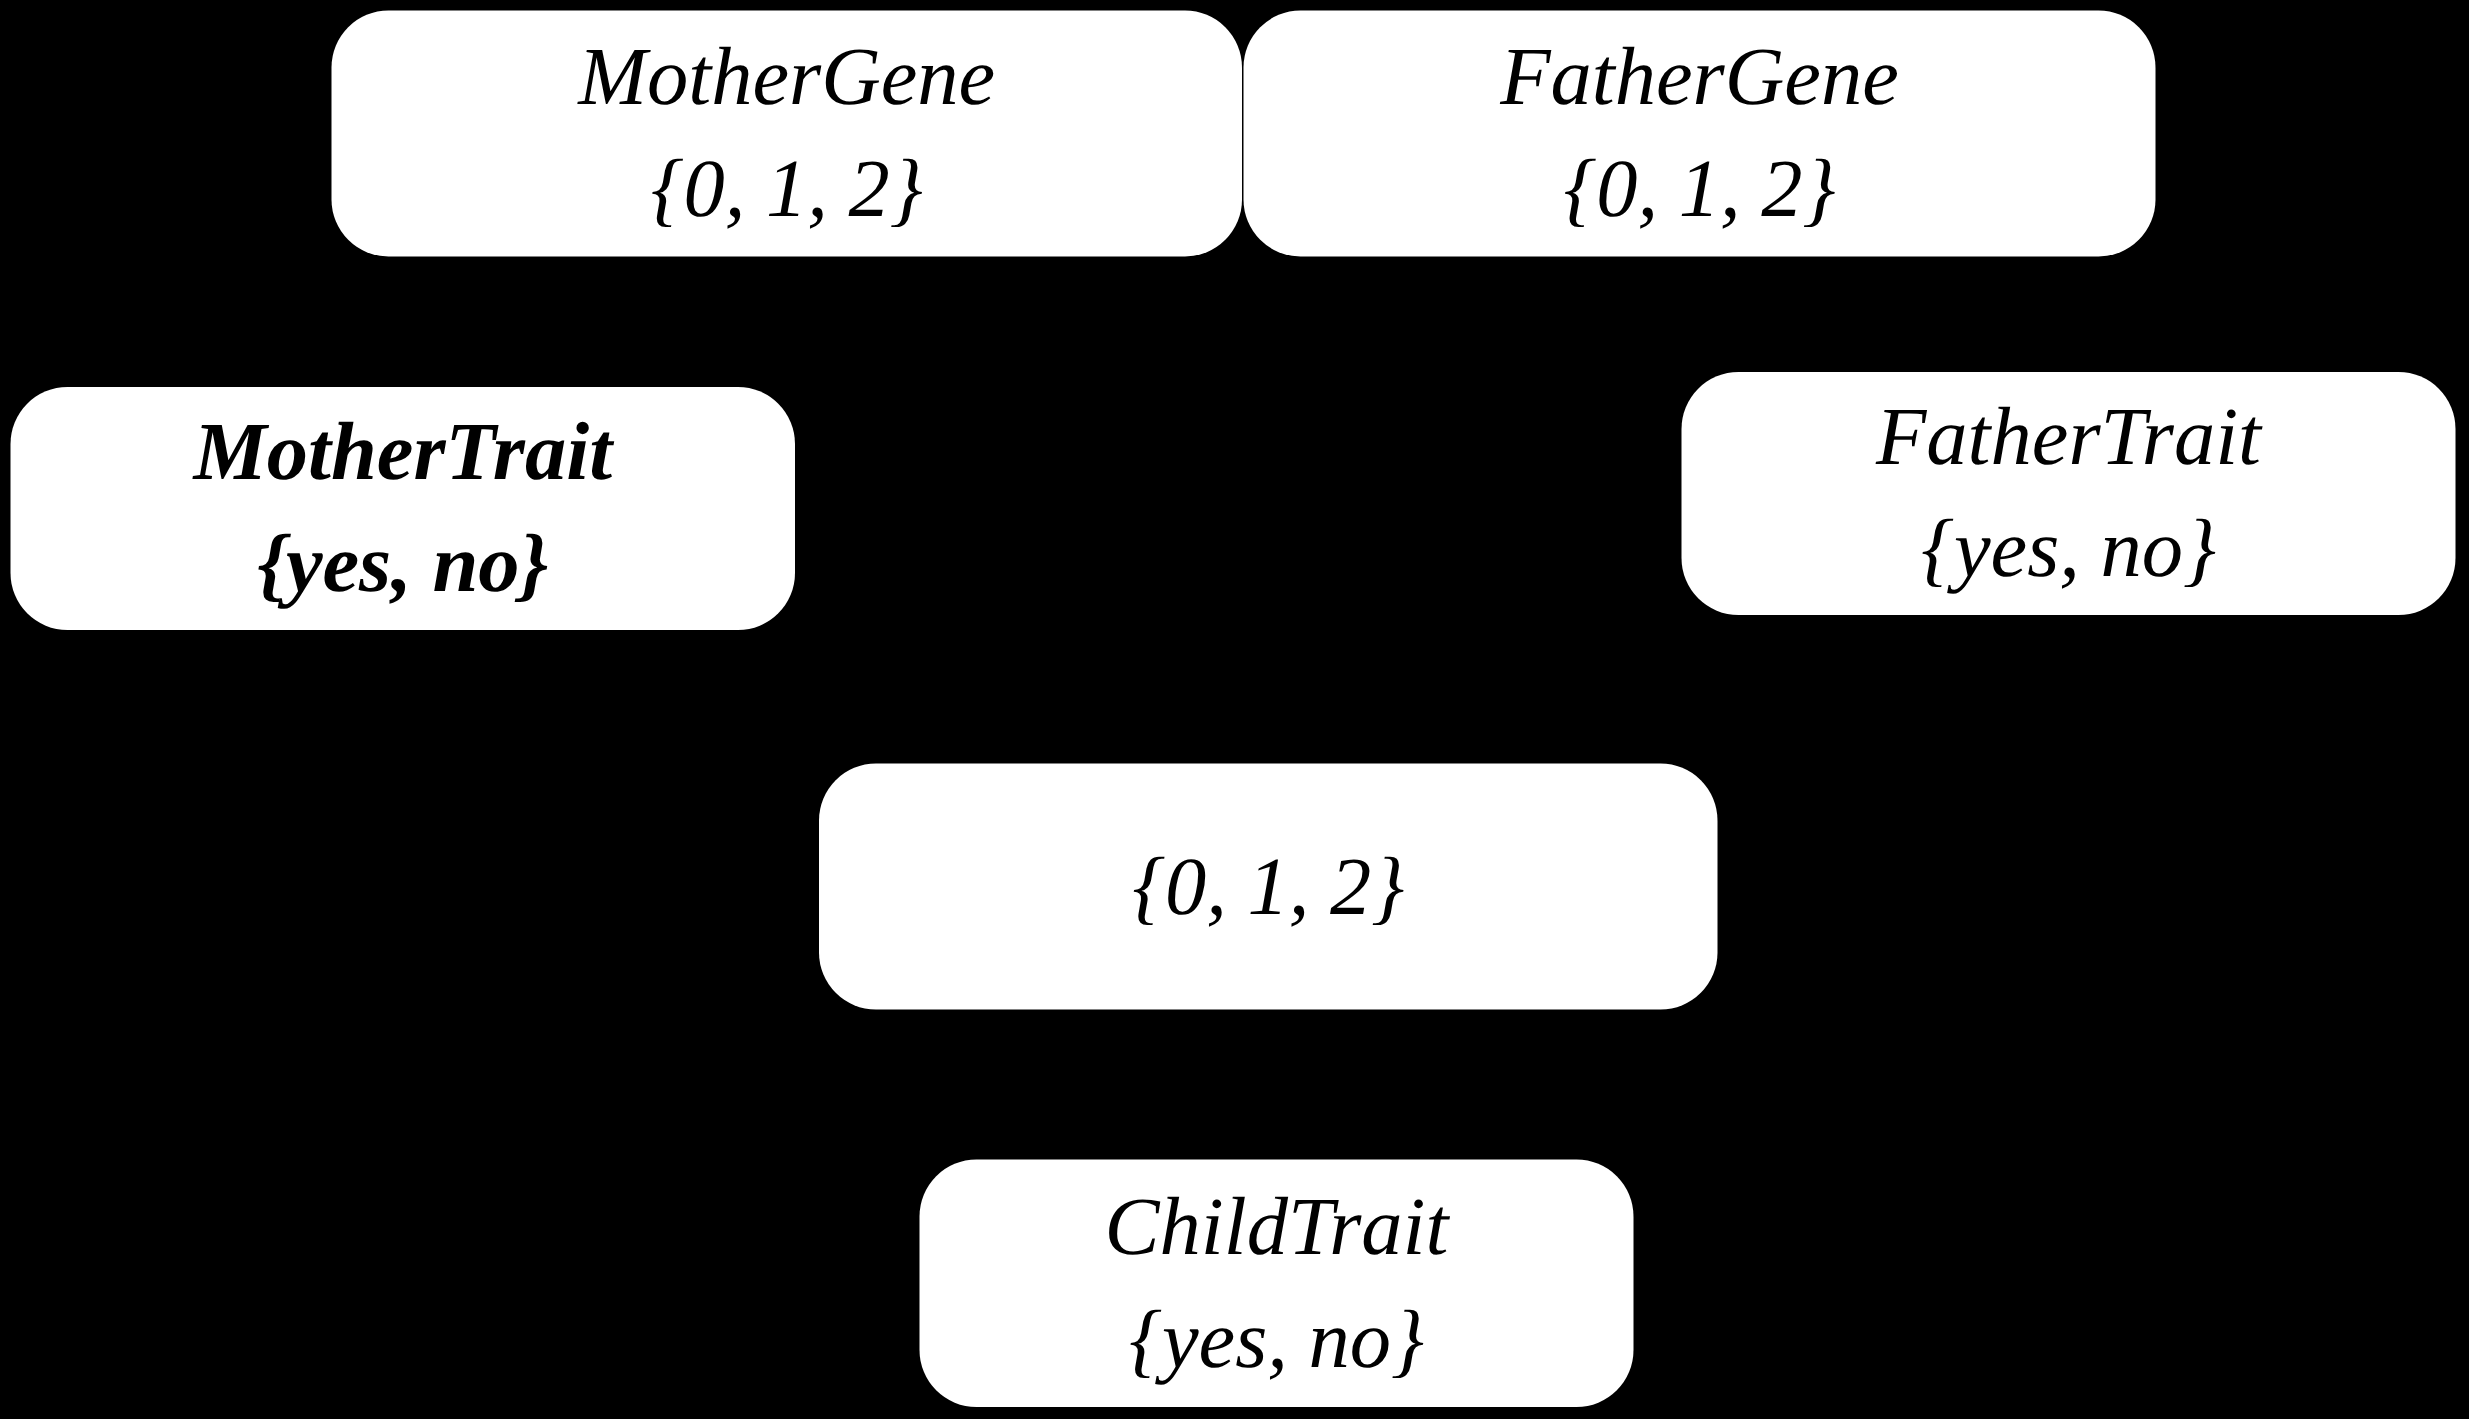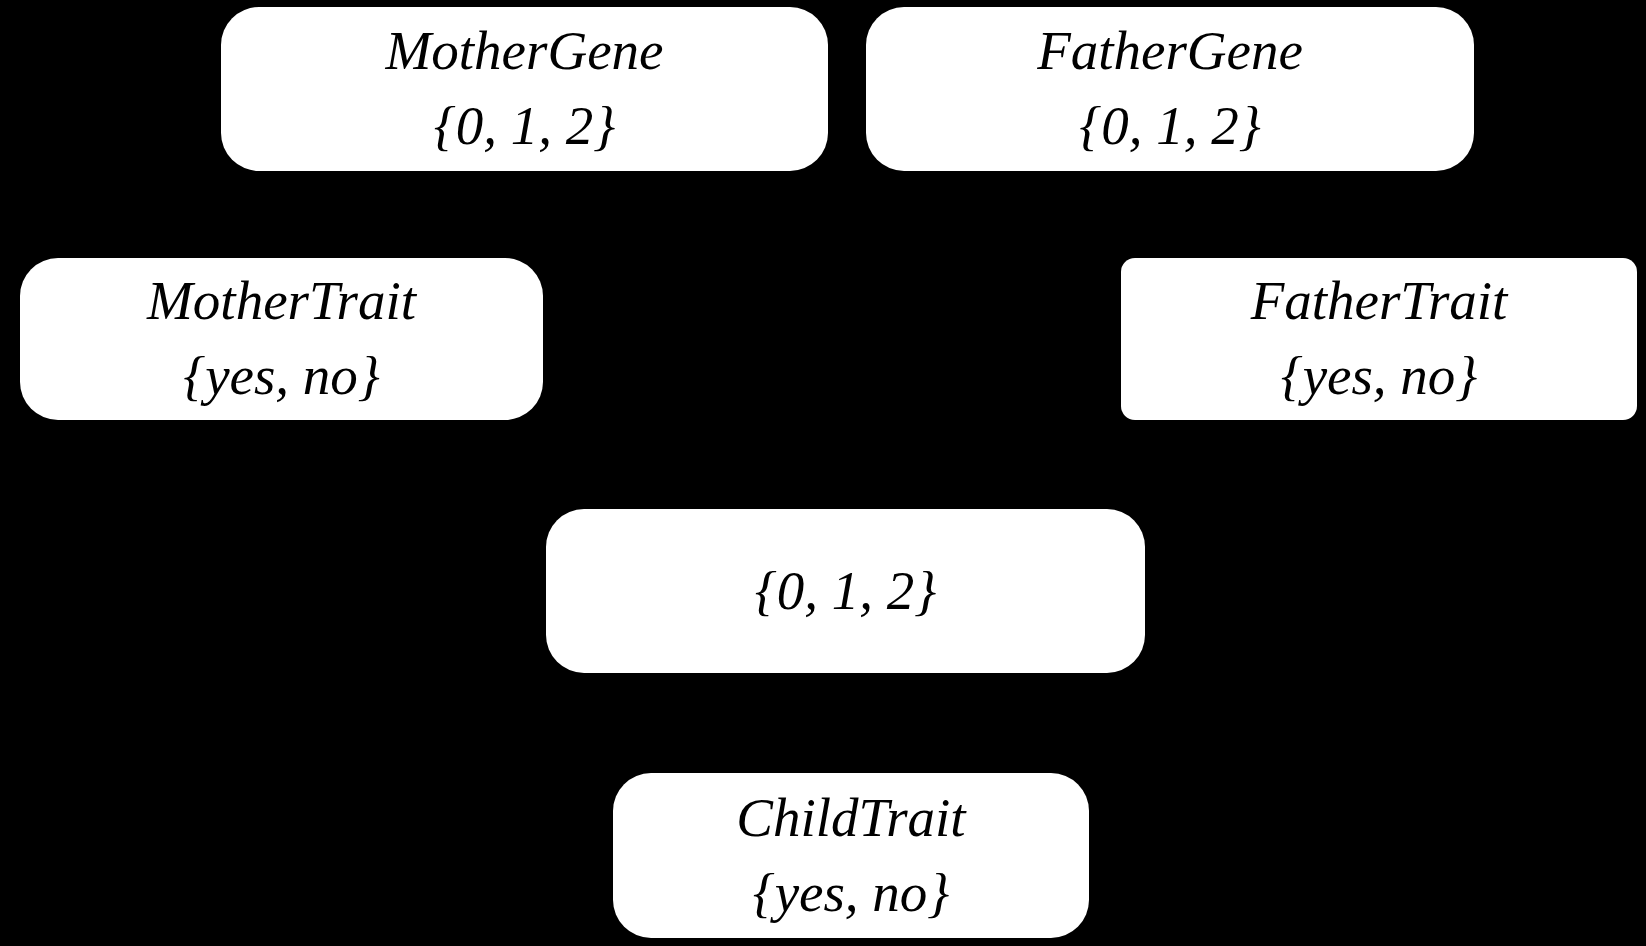--- a/index.html
+++ b/index.html
@@ -37,29 +37,29 @@
   }
 </style>
 </head>
 <body>
 
 <div id="canvas" style="background: rgb(0, 0, 0);">
     <div class="node" style="left: 221px; top: 7px; width: 607px; height: 164px; background: rgb(255, 255, 255); color: rgb(0, 0, 0);">
     <div class="node-label">MotherGene</div>
     <div class="node-domain">{0, 1, 2}</div>
   </div>
-    <div class="node" style="left: 866px; top: 7px; width: 608px; height: 164px; background: rgb(255, 255, 255); color: rgb(0, 0, 0);">
+    <div class="node" style="left: 829px; top: 7px; width: 608px; height: 164px; background: rgb(255, 255, 255); color: rgb(0, 0, 0);">
     <div class="node-label">FatherGene</div>
     <div class="node-domain">{0, 1, 2}</div>
   </div>
-    <div class="node" style="left: 20px; top: 258px; width: 523px; height: 162px; background: rgb(255, 255, 255); color: rgb(0, 0, 0);">
+    <div class="node" style="left: 7px; top: 258px; width: 523px; height: 162px; background: rgb(255, 255, 255); color: rgb(0, 0, 0); font-weight: bold;">
     <div class="node-label">MotherTrait</div>
     <div class="node-domain">{yes, no}</div>
   </div>
-    <div class="node" style="left: 1121px; top: 258px; width: 516px; height: 162px; background: rgb(255, 255, 255); color: rgb(0, 0, 0); border-radius: 14px;">
+    <div class="node" style="left: 1121px; top: 248px; width: 516px; height: 162px; background: rgb(255, 255, 255); color: rgb(0, 0, 0);">
     <div class="node-label">FatherTrait</div>
     <div class="node-domain">{yes, no}</div>
   </div>
     <div class="node" style="left: 546px; top: 509px; width: 599px; height: 164px; background: rgb(255, 255, 255); color: rgb(0, 0, 0);">
     <div class="node-domain">{0, 1, 2}</div>
   </div>
     <div class="node" style="left: 613px; top: 773px; width: 476px; height: 165px; background: rgb(255, 255, 255); color: rgb(0, 0, 0);">
     <div class="node-label">ChildTrait</div>
     <div class="node-domain">{yes, no}</div>
   </div>

